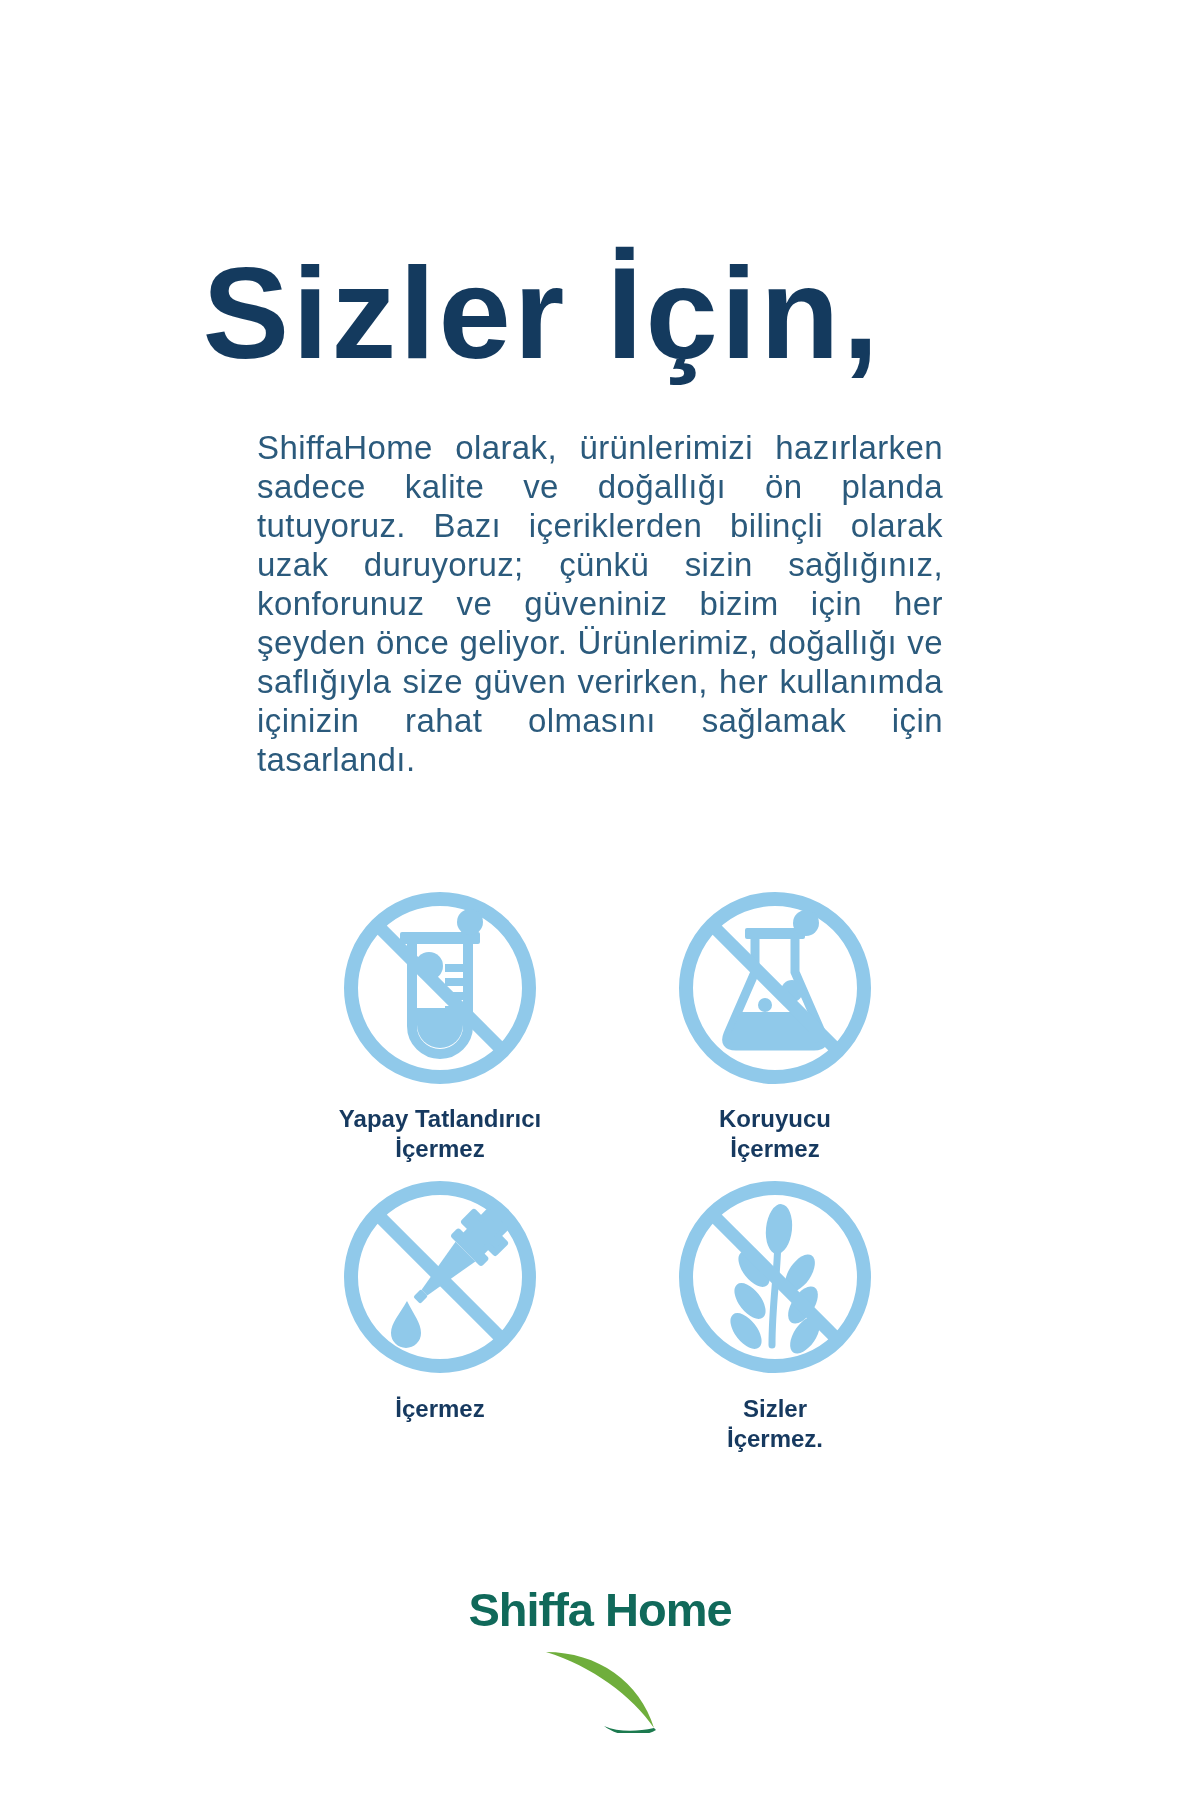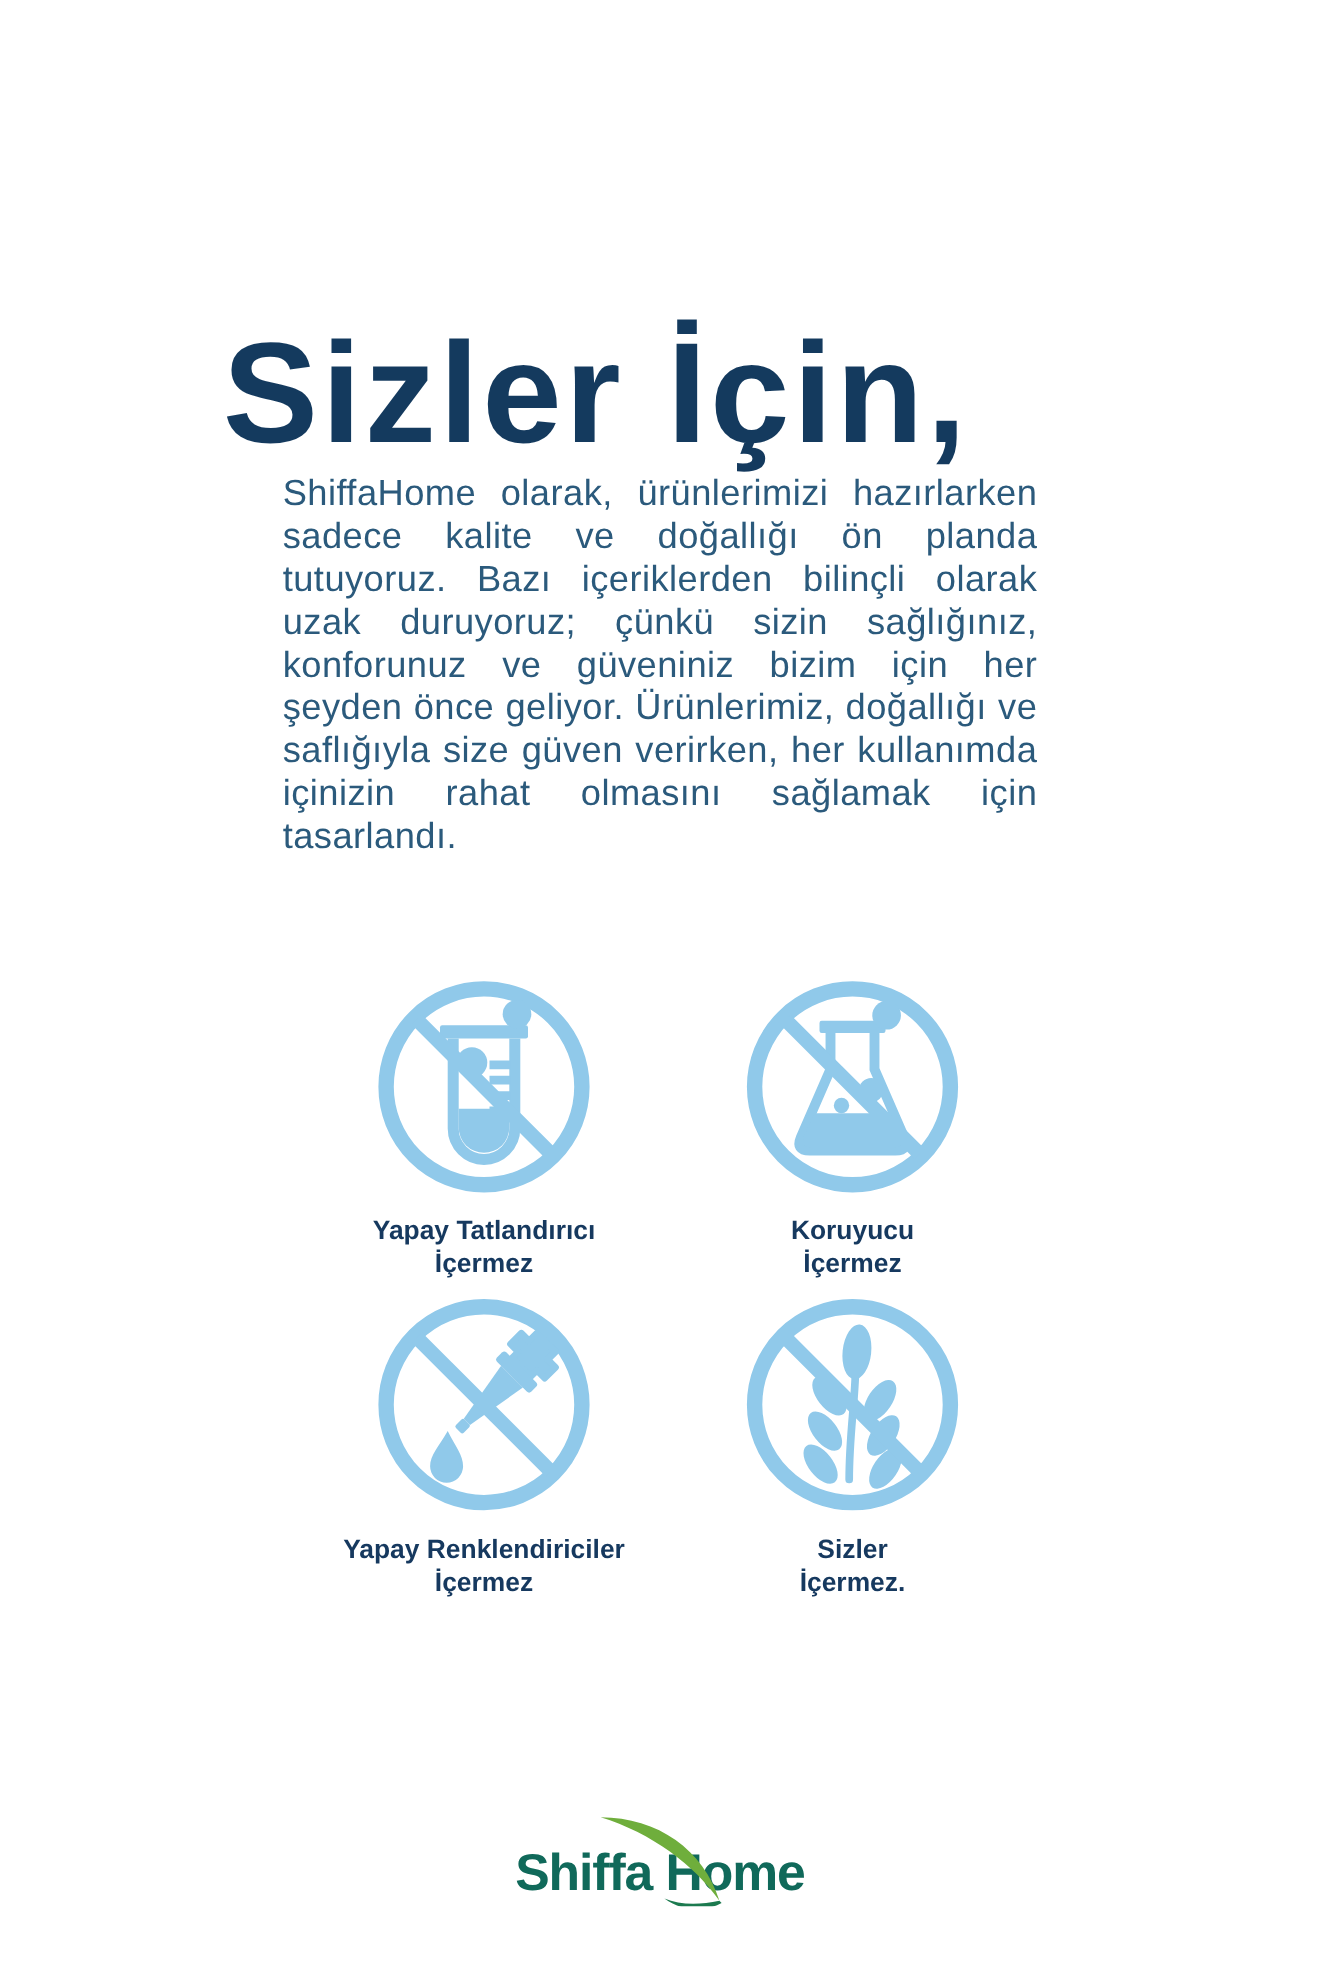--- a/index.html
+++ b/index.html
@@ -15,21 +15,20 @@
     position: absolute;
     top: 248px;
     left: 0;
     width: 1084px;
     text-align: center;
     font-size: 130px;
     line-height: 1;
     font-weight: 700;
     letter-spacing: 3px;
     color: var(--heading_navy, #143A5E);
-    margin-top: 44px;
   }
   .paragraph {
     position: absolute;
     top: 428px;
     left: 257px;
     width: 686px;
     font-size: 33px;
     line-height: 39px;
     letter-spacing: 0.4px;
     text-align: justify;
@@ -56,21 +55,21 @@
   .pos-label-0 { left: 260px; top: 1104px; text-align: center; }
   .pos-label-1 { left: 595px; top: 1104px; text-align: center; }
   .pos-label-2 { left: 260px; top: 1394px; }
   .pos-label-3 { left: 595px; top: 1394px; }
 
   .ic-f { fill: var(--icon_blue, #90C9EA); }
   .ic-s { stroke: var(--icon_blue, #90C9EA); fill: none; }
 
   .logo {
     position: absolute;
-    top: 1674px;
+    top: 1582px;
     left: 0;
     width: 1200px;
     text-align: center;
   }
   .logo-text {
     font-size: 47px;
     font-weight: 700;
     letter-spacing: -1px;
     color: var(--logo_green, #10695A);
   }
@@ -148,21 +147,20 @@
 
   <div class="badge-label pos-label-0">
     <div>Yapay Tatlandırıcı</div>
     <div>İçermez</div>
   </div>
   <div class="badge-label pos-label-1">
     <div>Koruyucu</div>
     <div>İçermez</div>
   </div>
   <div class="badge-label pos-label-2">
-    <div>Yapay Renklendiriciler</div>
     <div>İçermez</div>
   </div>
   <div class="badge-label pos-label-3">
     <div>Sizler</div>
     <div>İçermez.</div>
   </div>
 
   <div class="logo">
     <span class="logo-text">Shiffa Home</span>
   </div>

